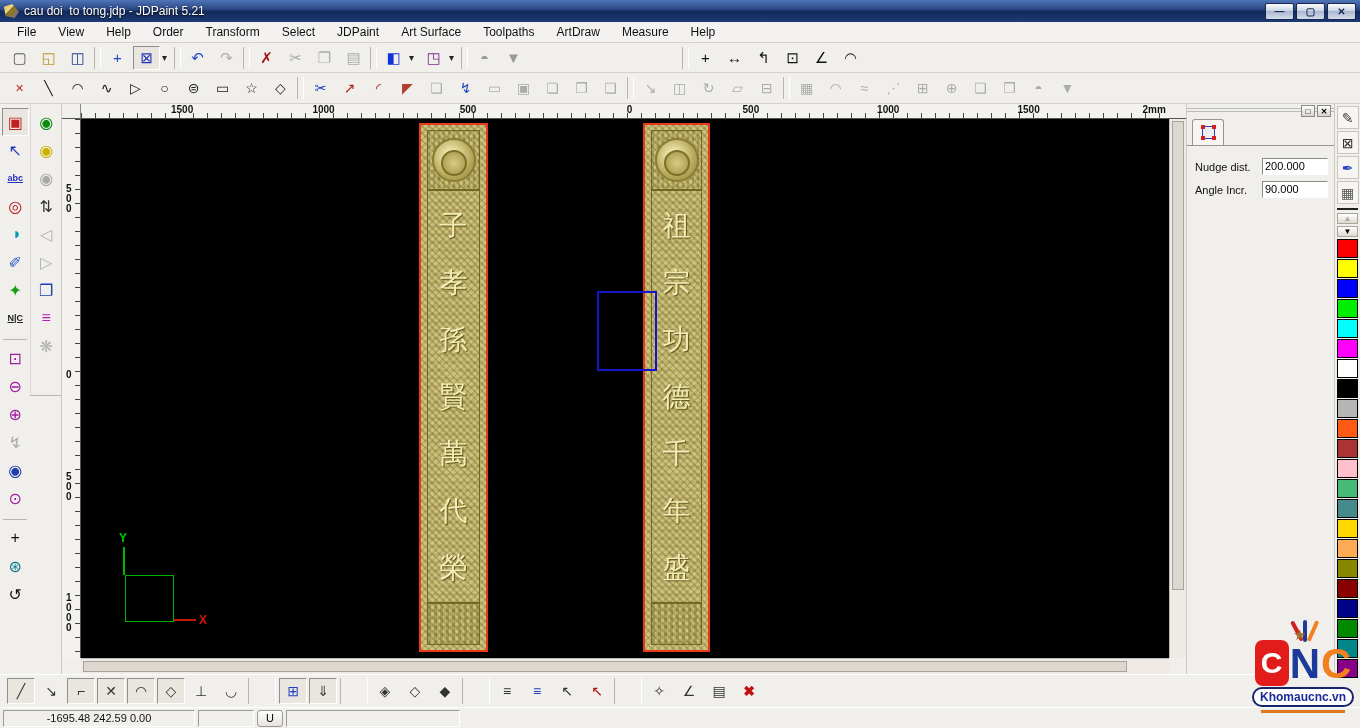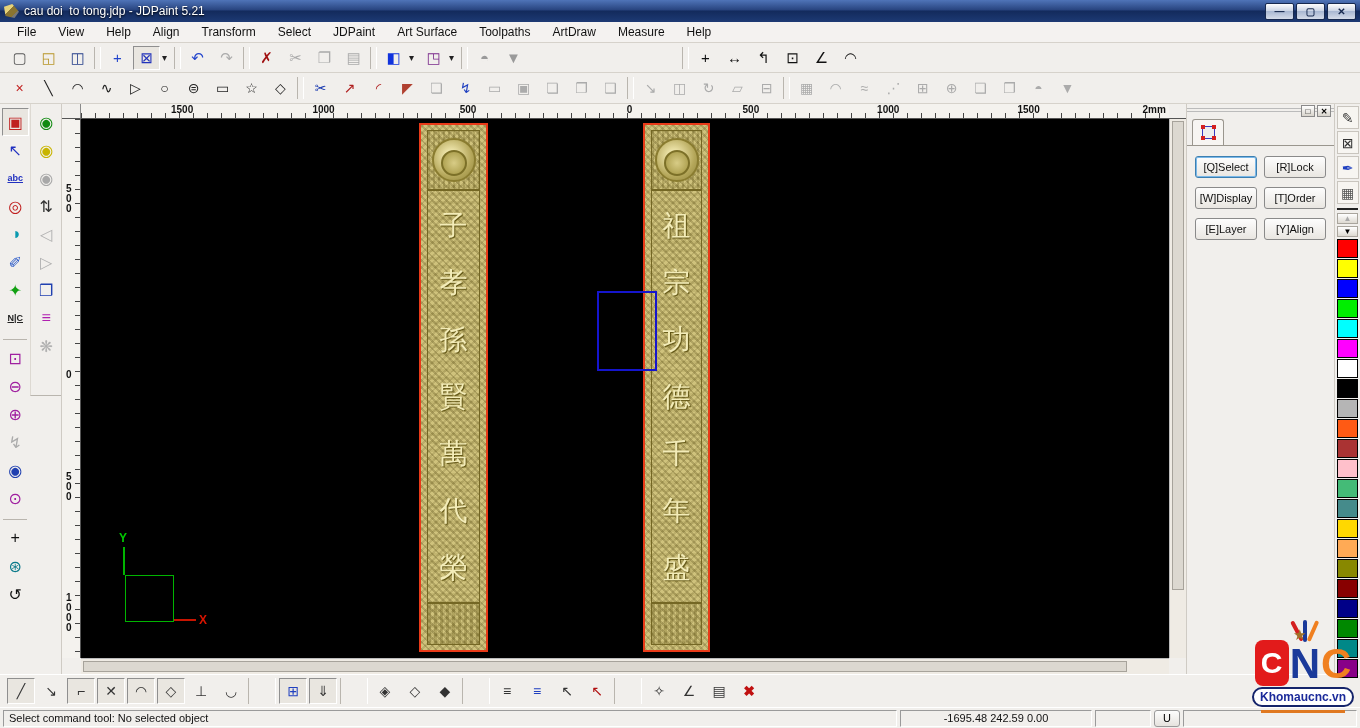--- a/index.html
+++ b/index.html
@@ -180,21 +180,21 @@
 </div>
 
 <div class="menubar">
 
     <div class="menu-item">File</div>
 
     <div class="menu-item">View</div>
 
     <div class="menu-item">Help</div>
 
-    <div class="menu-item">Align</div>
+    <div class="menu-item">Order</div>
 
     <div class="menu-item">Transform</div>
 
     <div class="menu-item">Select</div>
 
     <div class="menu-item">JDPaint</div>
 
     <div class="menu-item">Art Surface</div>
 
     <div class="menu-item">Toolpaths</div>
@@ -521,33 +521,31 @@
 
         <div class="pbtn">□</div>
 
         <div class="pbtn">✕</div>
       </div>
     <div class="rtabs">
       <div class="rtab">
         <div class="selicon"></div>
       </div>
     </div>
-    <div class="rbuttons">
-
-        <div class="rbtn focused">[Q]Select</div>
-
-        <div class="rbtn">[R]Lock</div>
-
-        <div class="rbtn">[W]Display</div>
-
-        <div class="rbtn">[T]Order</div>
-
-        <div class="rbtn">[E]Layer</div>
-
-        <div class="rbtn">[Y]Align</div>
+    <div class="rfields">
+
+        <div class="rfield">
+          <span class="rfield-label">Nudge dist.</span>
+          <span class="rfield-input">200.000</span>
+        </div>
+
+        <div class="rfield">
+          <span class="rfield-label">Angle Incr.</span>
+          <span class="rfield-input">90.000</span>
+        </div>
       </div>
   </div>
 
   <div class="cstrip">
     <div style="display:flex;flex-direction:column;align-items:center">
 
         <div class="cbtn" style="color: rgb(51, 51, 51);">✎</div>
 
         <div class="cbtn" style="color: rgb(51, 51, 51);">⊠</div>
 
@@ -654,21 +652,20 @@
     <div class="tbtn">✧</div>
 
     <div class="tbtn">∠</div>
 
     <div class="tbtn">▤</div>
 
     <div class="tbtn big" style="color: rgb(192, 16, 16);">✖</div>
   </div>
 
 <div class="status">
-  <div class="spanel msg">Select command tool: No selected object</div>
   <div class="spanel coords">-1695.48 242.59 0.00</div>
   <div class="spanel blank1"></div>
   <div class="sbtn-u">U</div>
   <div class="spanel end"></div>
 </div>
 
 <div class="cnclogo">
   <div class="cncrow">
     <div class="cnc-ray ray-r"></div>
     <div class="cnc-ray ray-b"></div>

